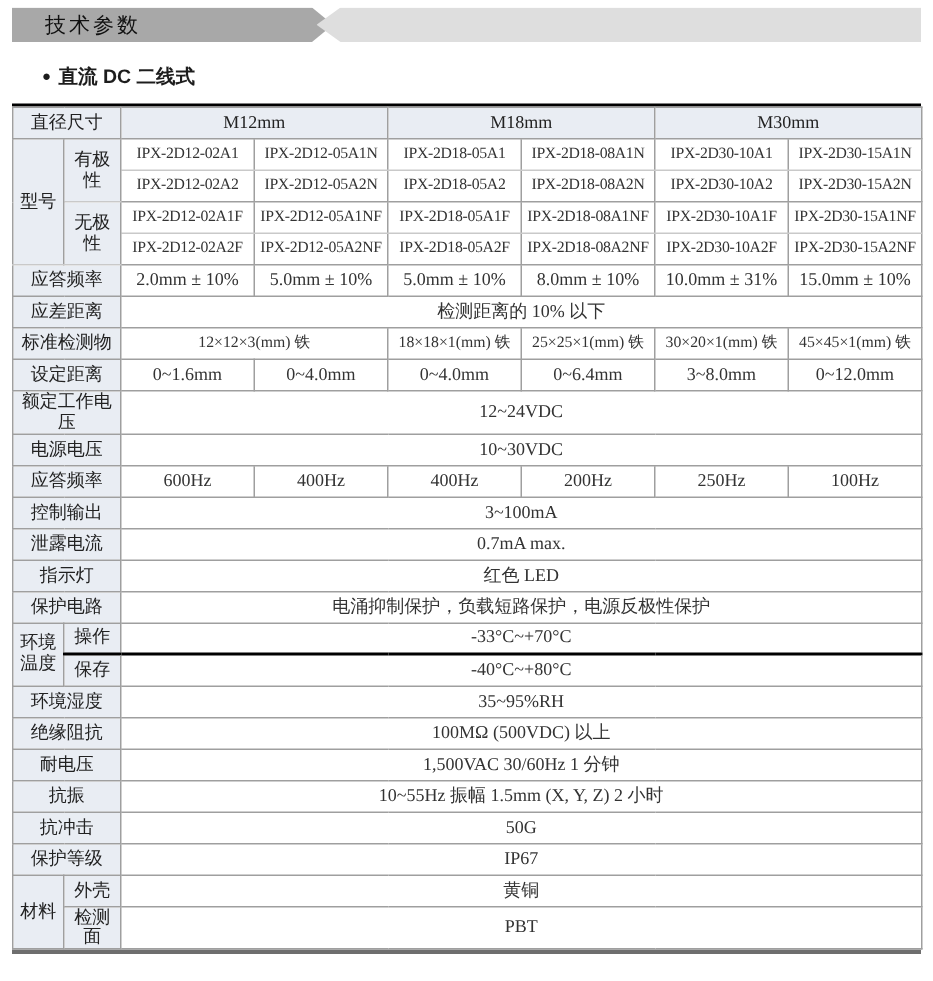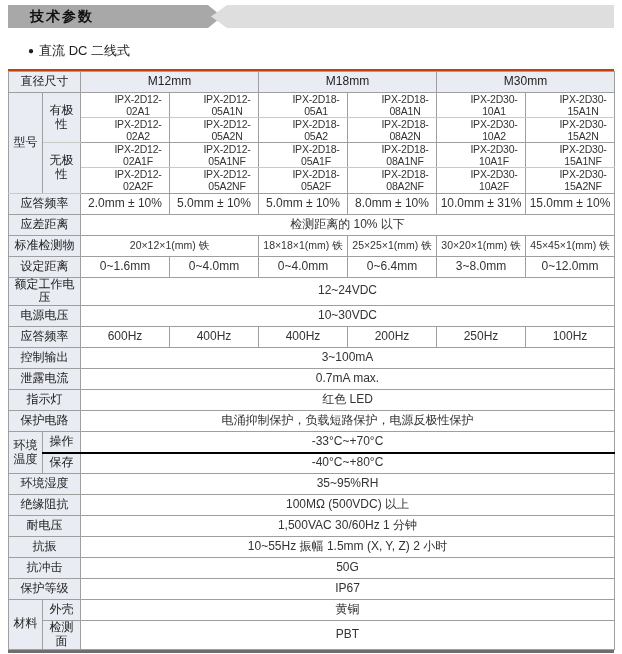--- a/index.html
+++ b/index.html
@@ -15,51 +15,52 @@
 
   
   .banner { display: flex; height: 23px; margin-top: 1px; }
   .banner-dark {
     width: 214px;
     background: #a8a8a8;
     clip-path: polygon(0 0, calc(100% - 14px) 0, 100% 50%, calc(100% - 14px) 100%, 0 100%);
     display: flex; align-items: center;
     padding-left: 22px;
   }
-  .banner-title { font-size: 14px; font-weight: bold; color: #111; letter-spacing: 2px; text-align: right; }
+  .banner-title { font-size: 14px; font-weight: normal; color: #111; letter-spacing: 2px; text-align: right; }
   .banner-light {
     flex: 1;
     margin-left: -11px;
     background: #dedede;
     clip-path: polygon(0 50%, 16px 0, 100% 0, 100% 100%, 16px 100%);
   }
 
   
-  .subtitle { margin: 14px 0 9px 20px; font-size: 13px; color: #1d1d1d; }
+  .subtitle { margin: 14px 0 9px 20px; font-size: 13px; color: #1d1d1d; font-weight: bold; }
   .subtitle .bullet { font-size: 10px; vertical-align: 1px; margin-right: 5px; }
 
   
   .tbl-wrap {
-    border-top: 2px solid #c2410c;
+    border-top: 2px solid #000000;
     border-bottom: 3px solid #6e6e6e;
+    font-family: Liberation Serif, serif;
   }
   table { border-collapse: collapse; width: 100%; table-layout: fixed; }
   td {
     border: 1px solid #9f9f9f;
     text-align: center;
     vertical-align: middle;
     height: 21px;
     padding: 0 2px;
     font-size: 12px;
     color: #333;
     overflow: hidden;
     line-height: 1.15;
   }
   td.lab { background: #e9edf3; color: #222; }
-  td.mod { font-size: 10.5px; letter-spacing: -0.2px; padding-left: 28px; }
+  td.mod { font-size: 10.5px; letter-spacing: -0.2px; }
   td.sm  { font-size: 10.5px; }
   tr.lightsep td { border-bottom-color: #c9c9c9; }
   tr.thickline td.cut { border-bottom: 2px solid #000; }
 </style>
 </head>
 <body>
 
 <div class="page">
 
   <div class="banner">
@@ -140,21 +141,21 @@
           <td>15.0mm ± 10%</td>
         </tr>
 
         <tr>
           <td class="lab" colspan="2">应差距离</td>
           <td colspan="6">检测距离的 10% 以下</td>
         </tr>
 
         <tr>
           <td class="lab" colspan="2">标准检测物</td>
-          <td class="sm" colspan="2">20×12×1(mm) 铁</td>
+          <td class="sm" colspan="2">12×12×3(mm) 铁</td>
           <td class="sm">18×18×1(mm) 铁</td>
           <td class="sm">25×25×1(mm) 铁</td>
           <td class="sm">30×20×1(mm) 铁</td>
           <td class="sm">45×45×1(mm) 铁</td>
         </tr>
 
         <tr>
           <td class="lab" colspan="2">设定距离</td>
           <td>0~1.6mm</td>
           <td>0~4.0mm</td>

